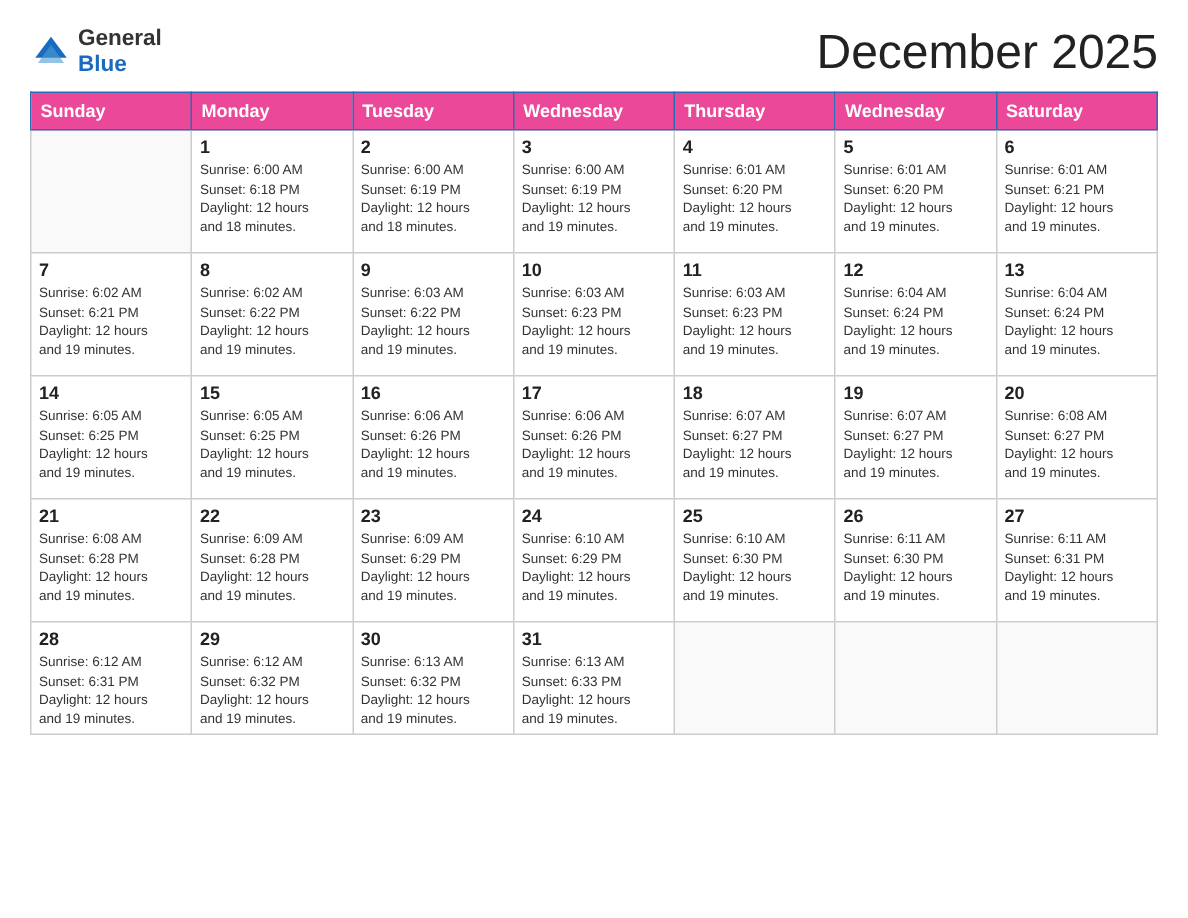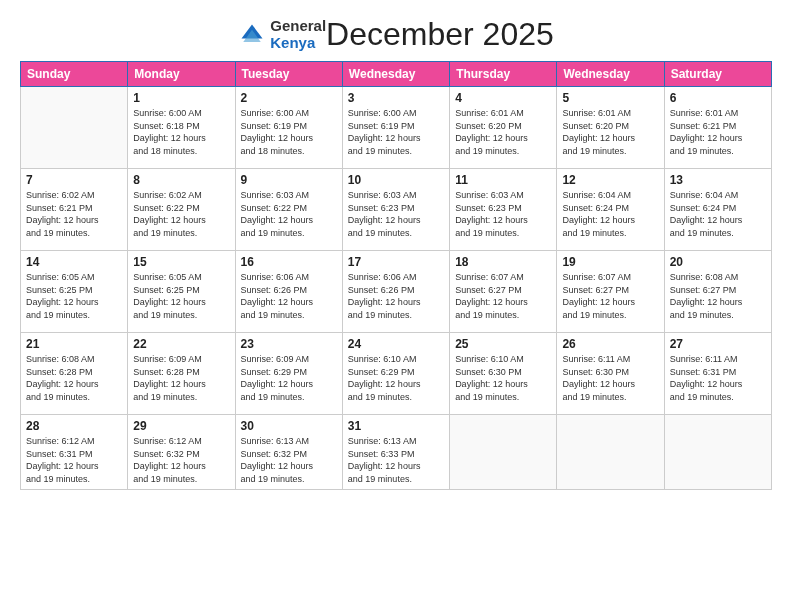--- a/index.html
+++ b/index.html
@@ -11,21 +11,21 @@
       overflow: hidden;
     }
     .page {
       width: 792px;
       height: 612px;
       padding: 18px 20px 10px 20px;
       background: #fff;
     }
     .header {
       display: flex;
-      justify-content: center;
+      justify-content: space-between;
       align-items: flex-start;
       margin-bottom: 10px;
     }
     .logo {
       display: flex;
       align-items: center;
       gap: 4px;
     }
     .logo-text {
       font-size: 15px;
@@ -103,21 +103,21 @@
 
 <div class="page">
   <div class="header">
     <div class="logo">
       <svg class="logo-icon" viewBox="0 0 32 32" xmlns="http://www.w3.org/2000/svg">
         <polygon points="16,4 28,20 4,20" fill="#1a6bbf"></polygon>
         <polygon points="16,10 26,24 6,24" fill="#4a9fd4" opacity="0.6"></polygon>
       </svg>
       <div class="logo-text">
         <span class="logo-general">General</span><br>
-        <span class="logo-blue">Kenya</span>
+        <span class="logo-blue">Blue</span>
       </div>
     </div>
     <div class="title-block">
       <div class="month-title">December 2025</div>
     </div>
   </div>
 
   <table class="calendar">
     <thead>
       <tr>

